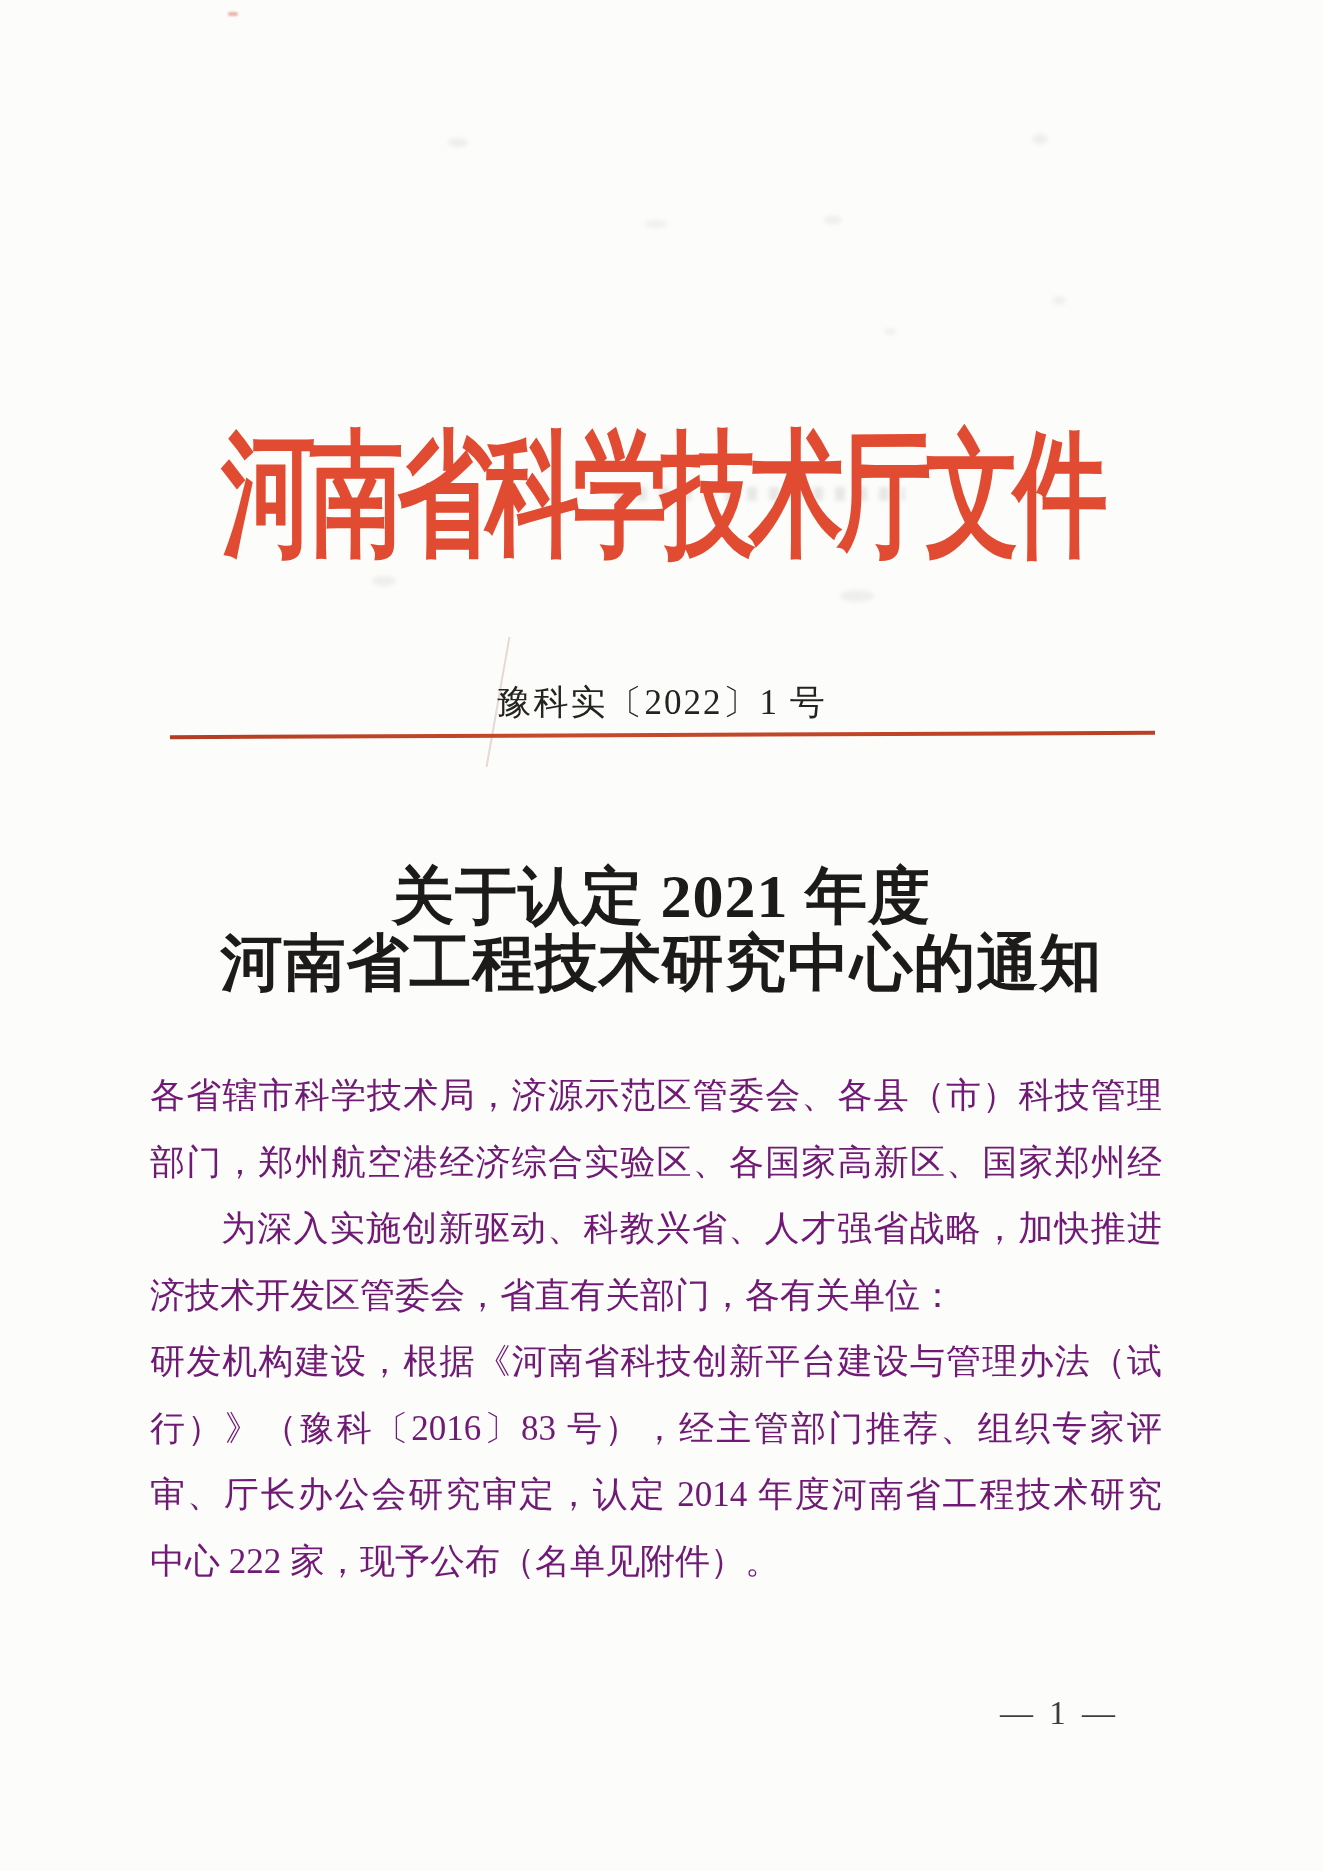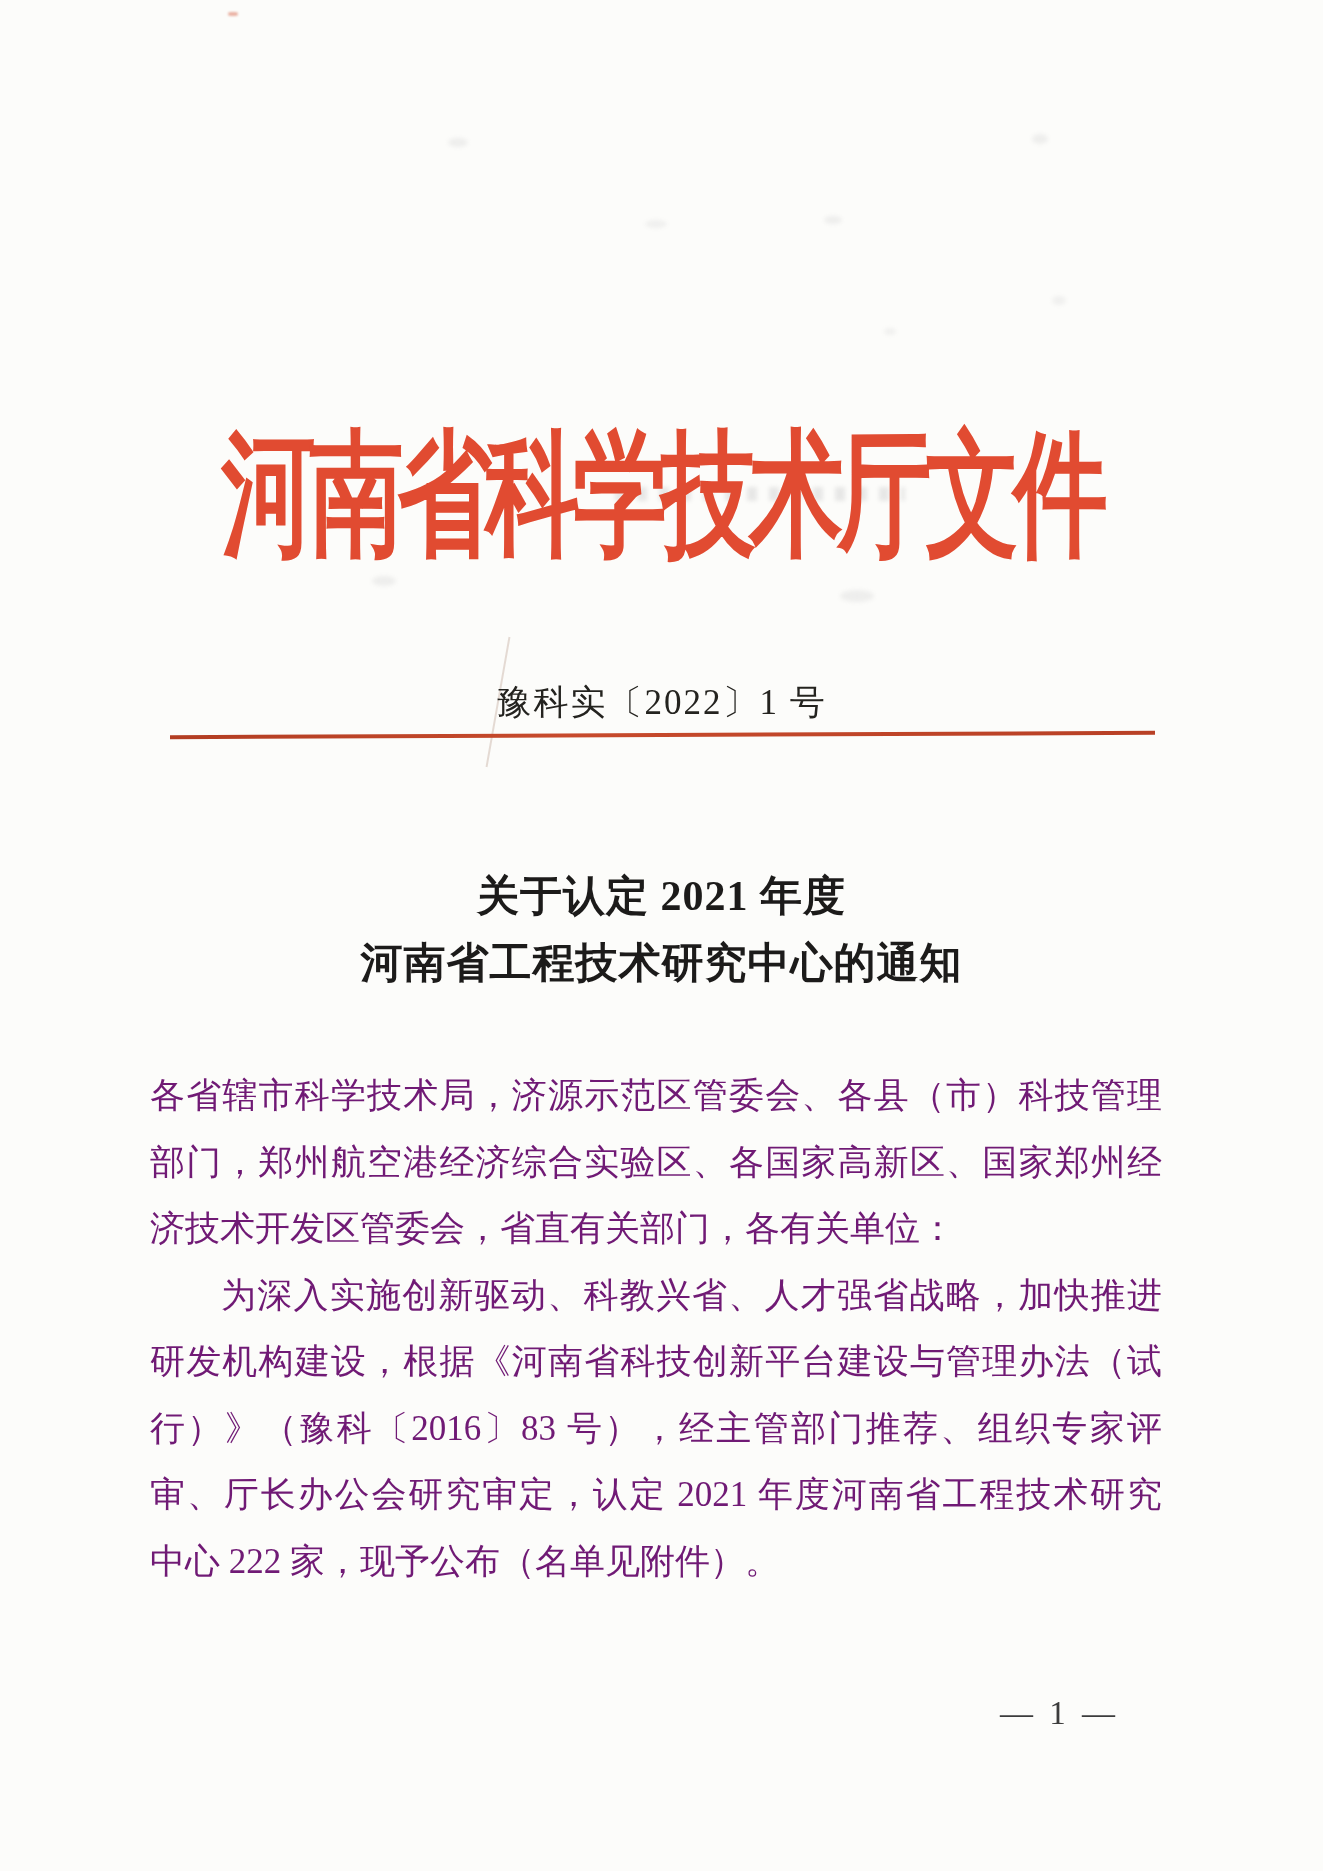--- a/index.html
+++ b/index.html
@@ -33,21 +33,21 @@
     position:absolute;top:733px;left:170px;
     width:985px;height:4px;
     background:linear-gradient(90deg,#b23d22,#c74a2c 40%,#b84025);
     transform:rotate(-0.25deg);
   }
 
   
   .notice-title{
     position:absolute;top:863px;left:0;width:100%;
     text-align:center;
-    font-size:42px;font-weight:bold;
+    font-size:62px;font-weight:bold;
     line-height:67px;
     color:#1c1b1a;
     letter-spacing:1px;
   }
 
   
   .doc-body{
     position:absolute;top:1063px;left:150px;width:1012px;
     font-size:35px;line-height:66.5px;
     color:#701a75;
@@ -114,23 +114,23 @@
   <div class="red-divider"></div>
 
   <div class="notice-title">
     <div>关于认定 2021 年度</div>
     <div>河南省工程技术研究中心的通知</div>
   </div>
 
   <div class="doc-body">
     <div class="bodyline full">各省辖市科学技术局，济源示范区管委会、各县（市）科技管理</div>
     <div class="bodyline full">部门，郑州航空港经济综合实验区、各国家高新区、国家郑州经</div>
+    <div class="bodyline full indent">为深入实施创新驱动、科教兴省、人才强省战略，加快推进</div>
     <div class="bodyline end">济技术开发区管委会，省直有关部门，各有关单位：</div>
-    <div class="bodyline full indent">为深入实施创新驱动、科教兴省、人才强省战略，加快推进</div>
     <div class="bodyline full">研发机构建设，根据《河南省科技创新平台建设与管理办法（试</div>
     <div class="bodyline full">行）》（豫科〔2016〕83 号），经主管部门推荐、组织专家评</div>
-    <div class="bodyline full">审、厅长办公会研究审定，认定 2021 年度河南省工程技术研究</div>
+    <div class="bodyline full">审、厅长办公会研究审定，认定 2014 年度河南省工程技术研究</div>
     <div class="bodyline end">中心 222 家，现予公布（名单见附件）。</div>
   </div>
 
   <div class="page-number">— 1 —</div>
 
 </div>
 
 </body></html>

